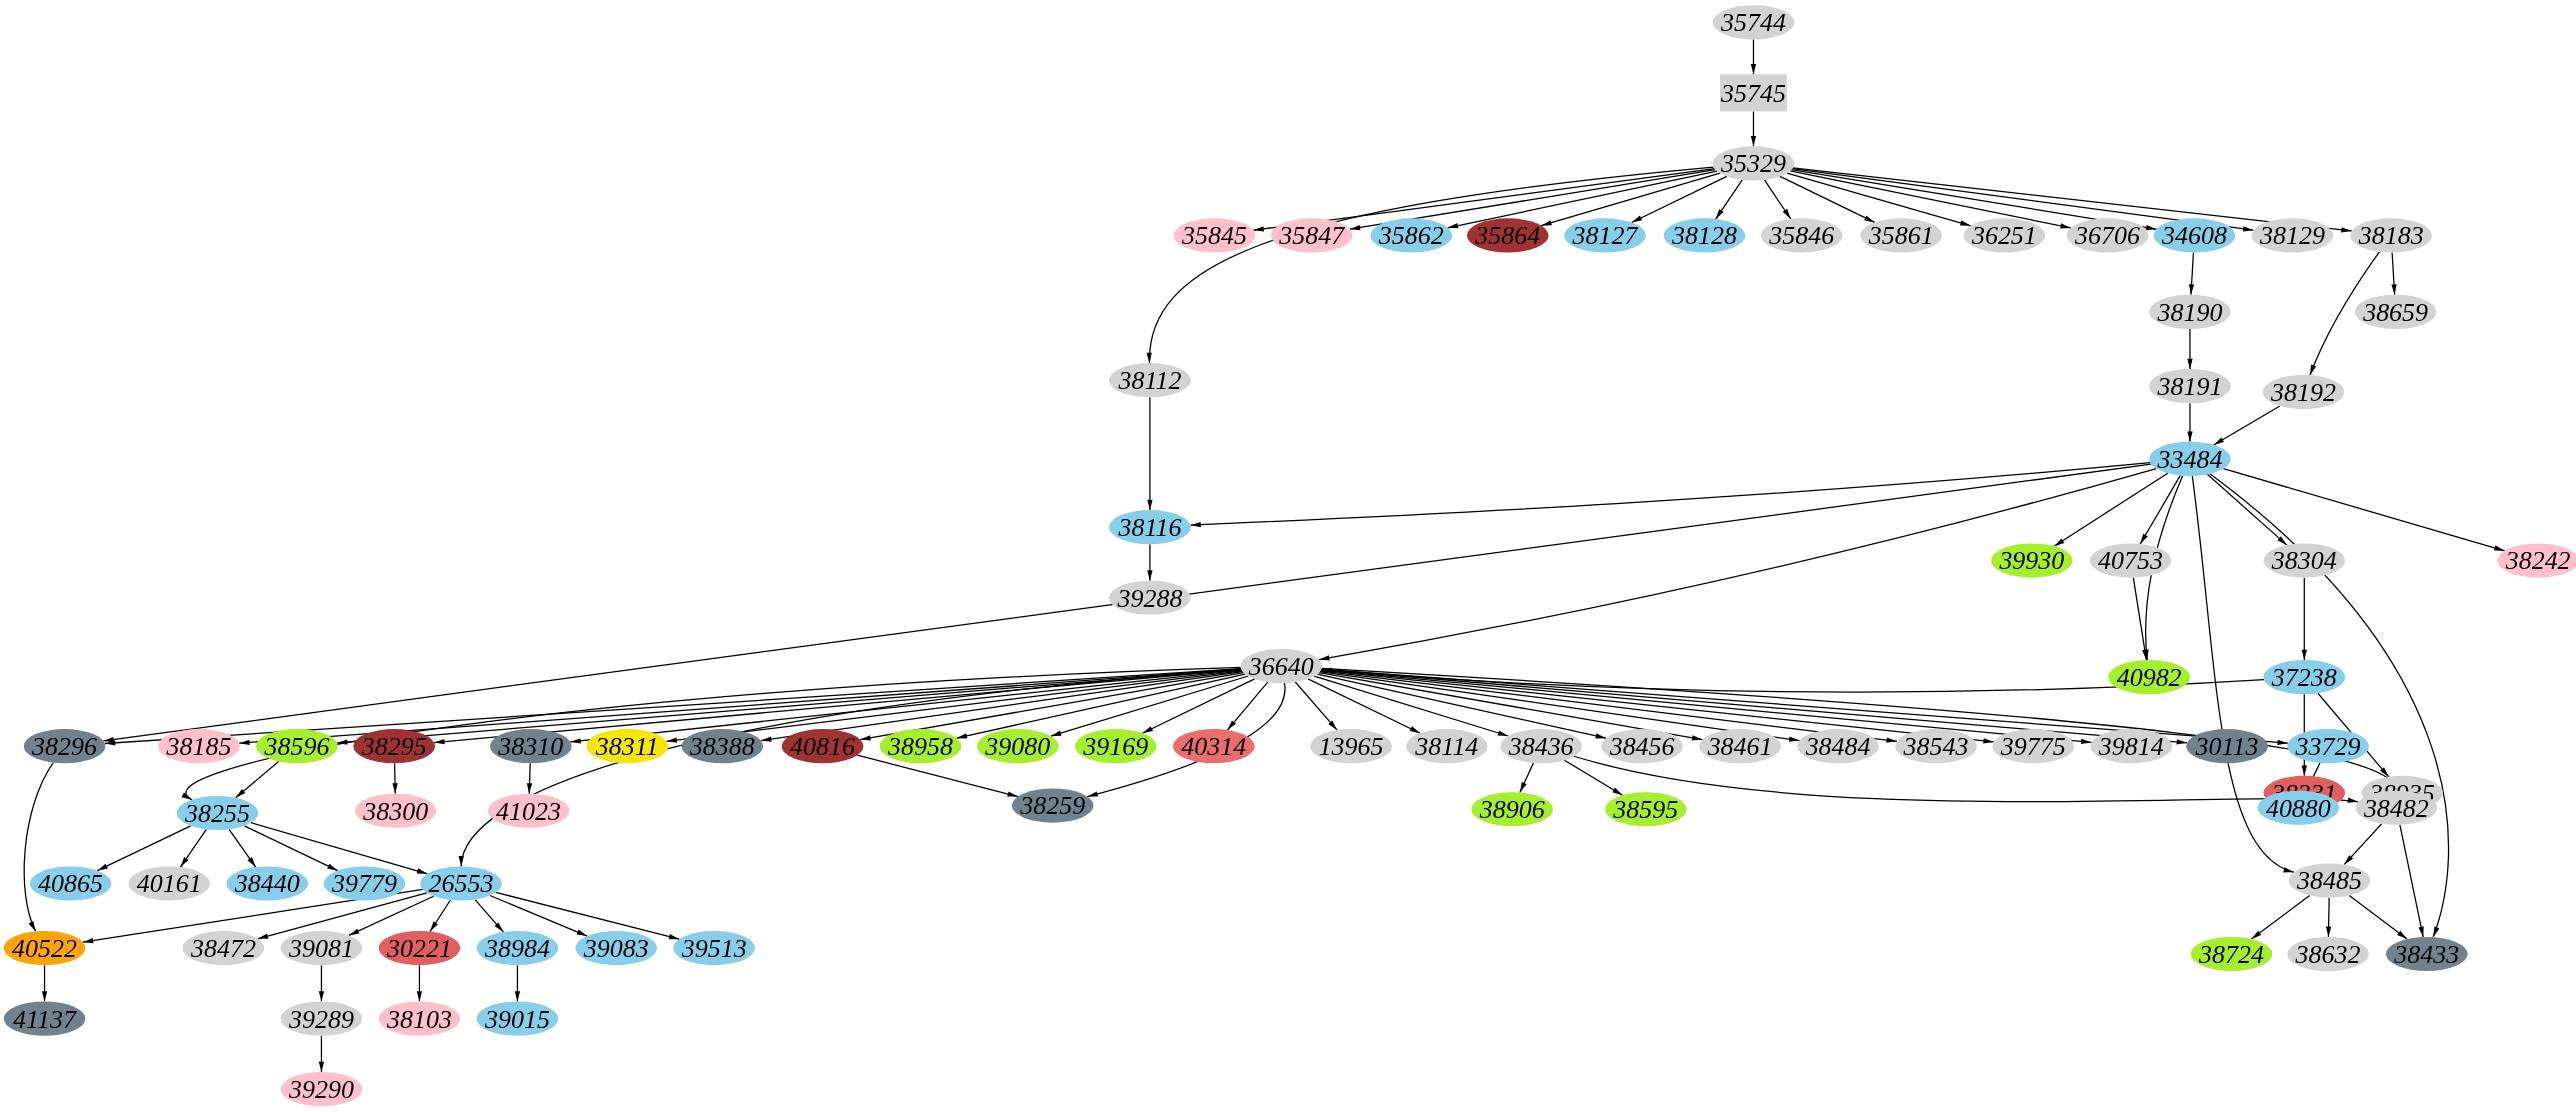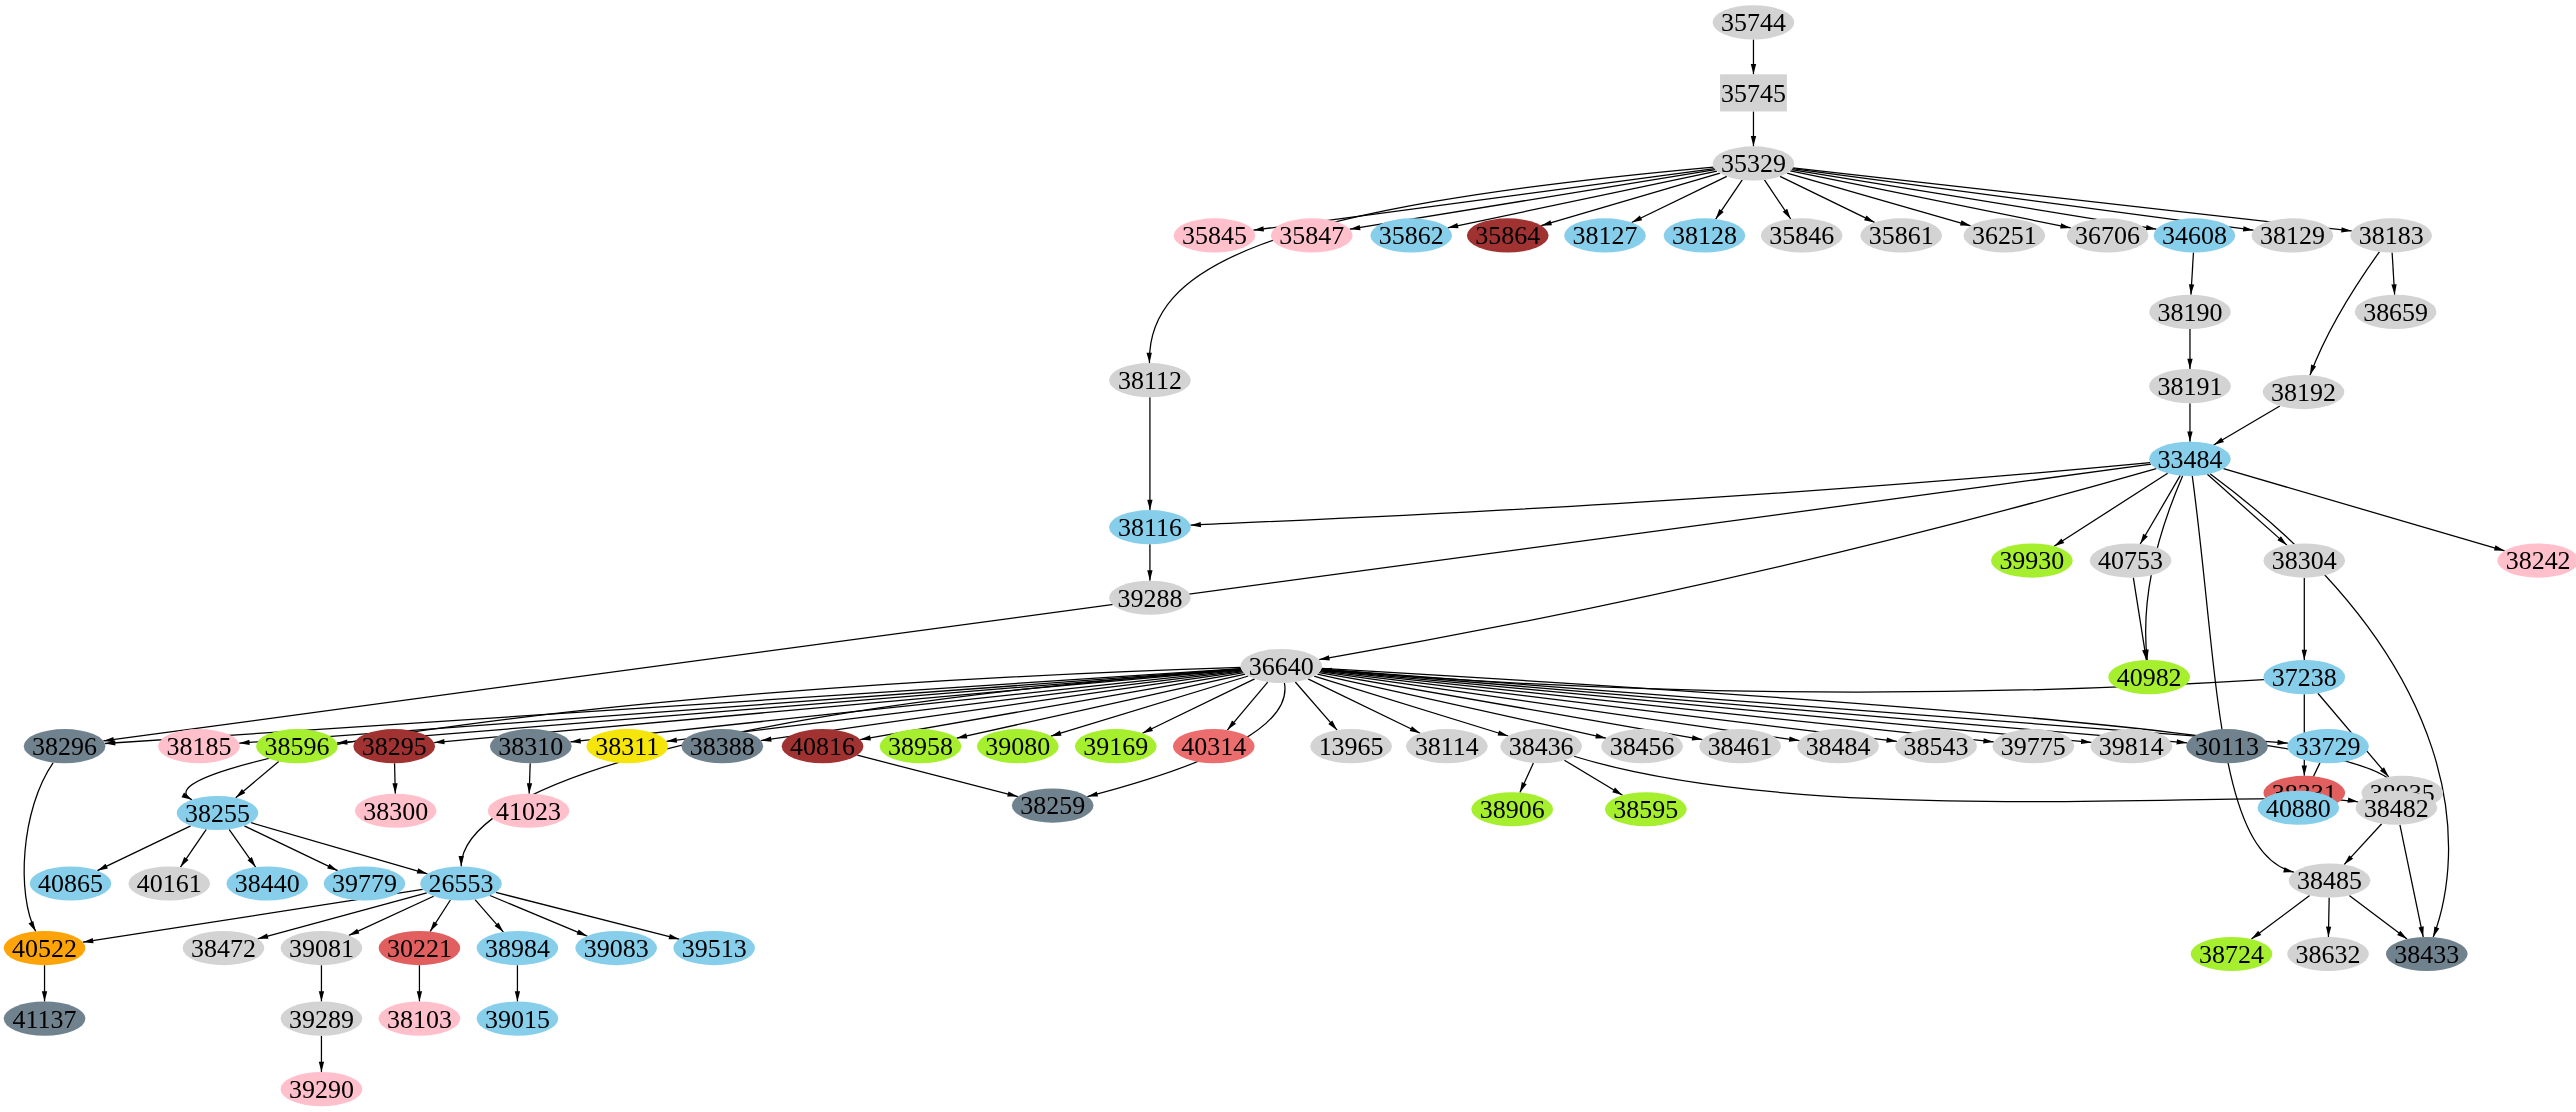--- a/index.html
+++ b/index.html
@@ -1,16 +1,16 @@
 <!DOCTYPE html>
 <html style="font-size:12px"><head>
 <meta charset="utf-8">
 <style>
   html,body{margin:0;padding:0;background:#ffffff;}
-  .stage{position:relative;width:2576px;height:1113px;background:#ffffff;overflow:hidden;}
+  .stage{position:relative;width:2576px;height:1113px;background:#ffffff;overflow:hidden;font-style:italic;}
   svg{display:block;}
   .node-label{font-family:"Liberation Serif","DejaVu Serif",serif;font-size:35px;fill:#000000;}
 </style>
 </head>
 <body>
 
 <div class="stage">
   <svg id="graph-svg" width="2576" height="1113" viewBox="0 0 3470 1499" xmlns="http://www.w3.org/2000/svg">
     <defs>
       <marker id="arrow" markerWidth="11" markerHeight="9" refX="9.5" refY="4" orient="auto" markerUnits="userSpaceOnUse">

